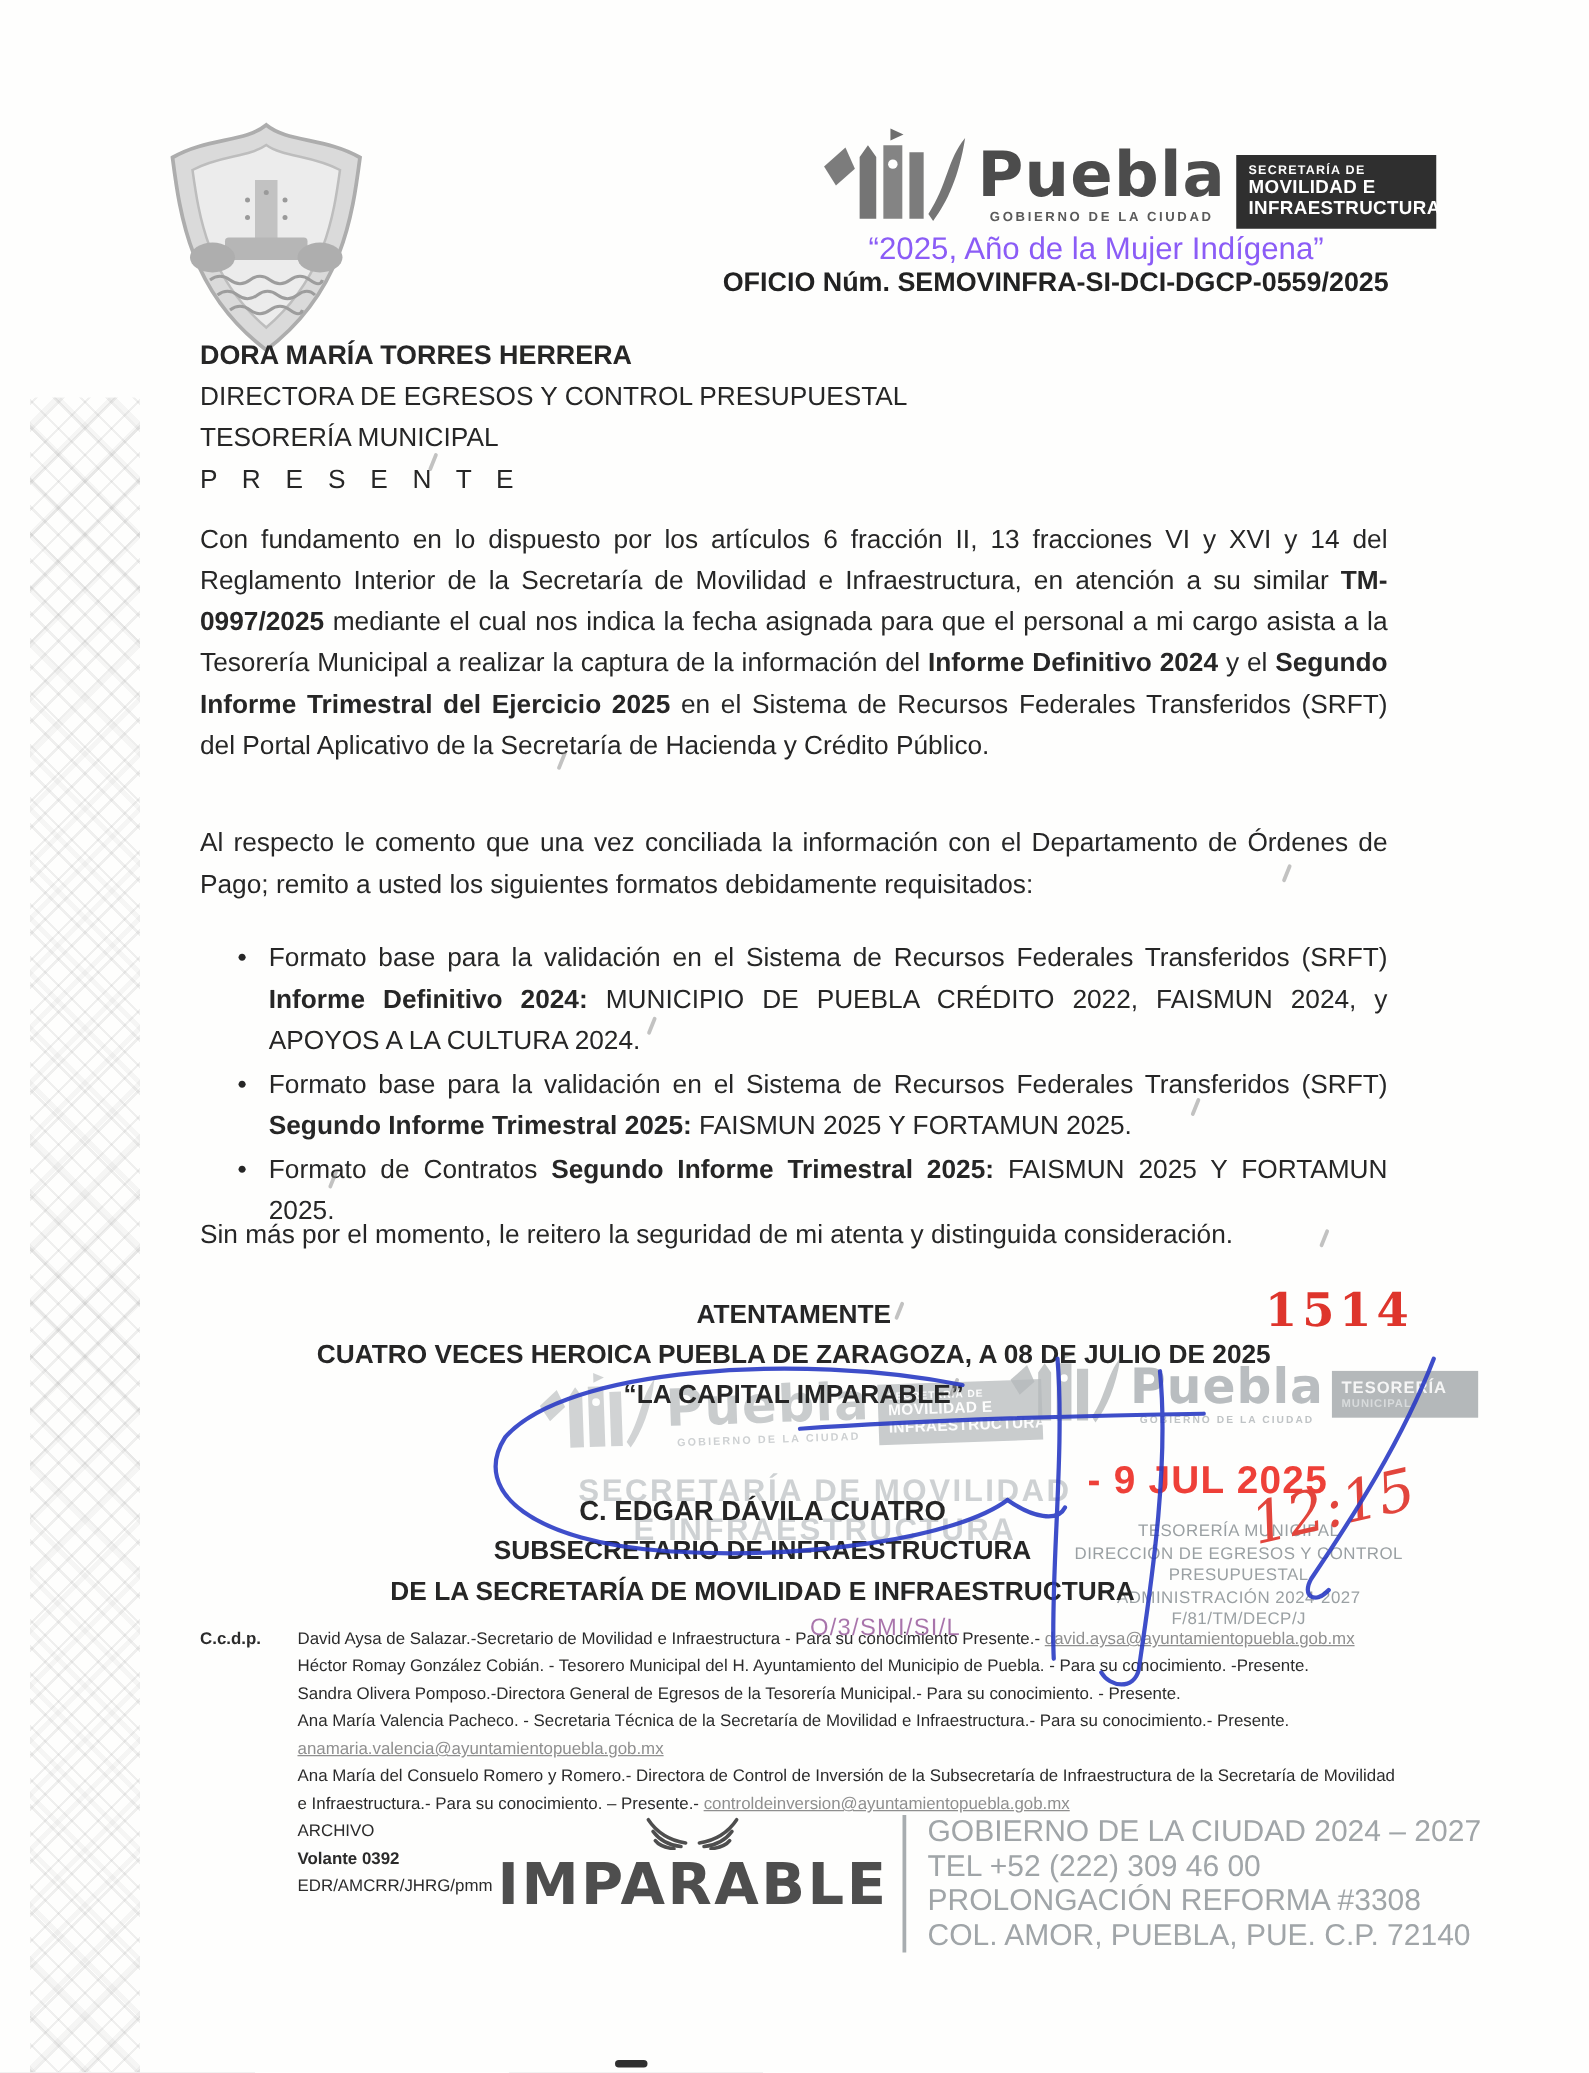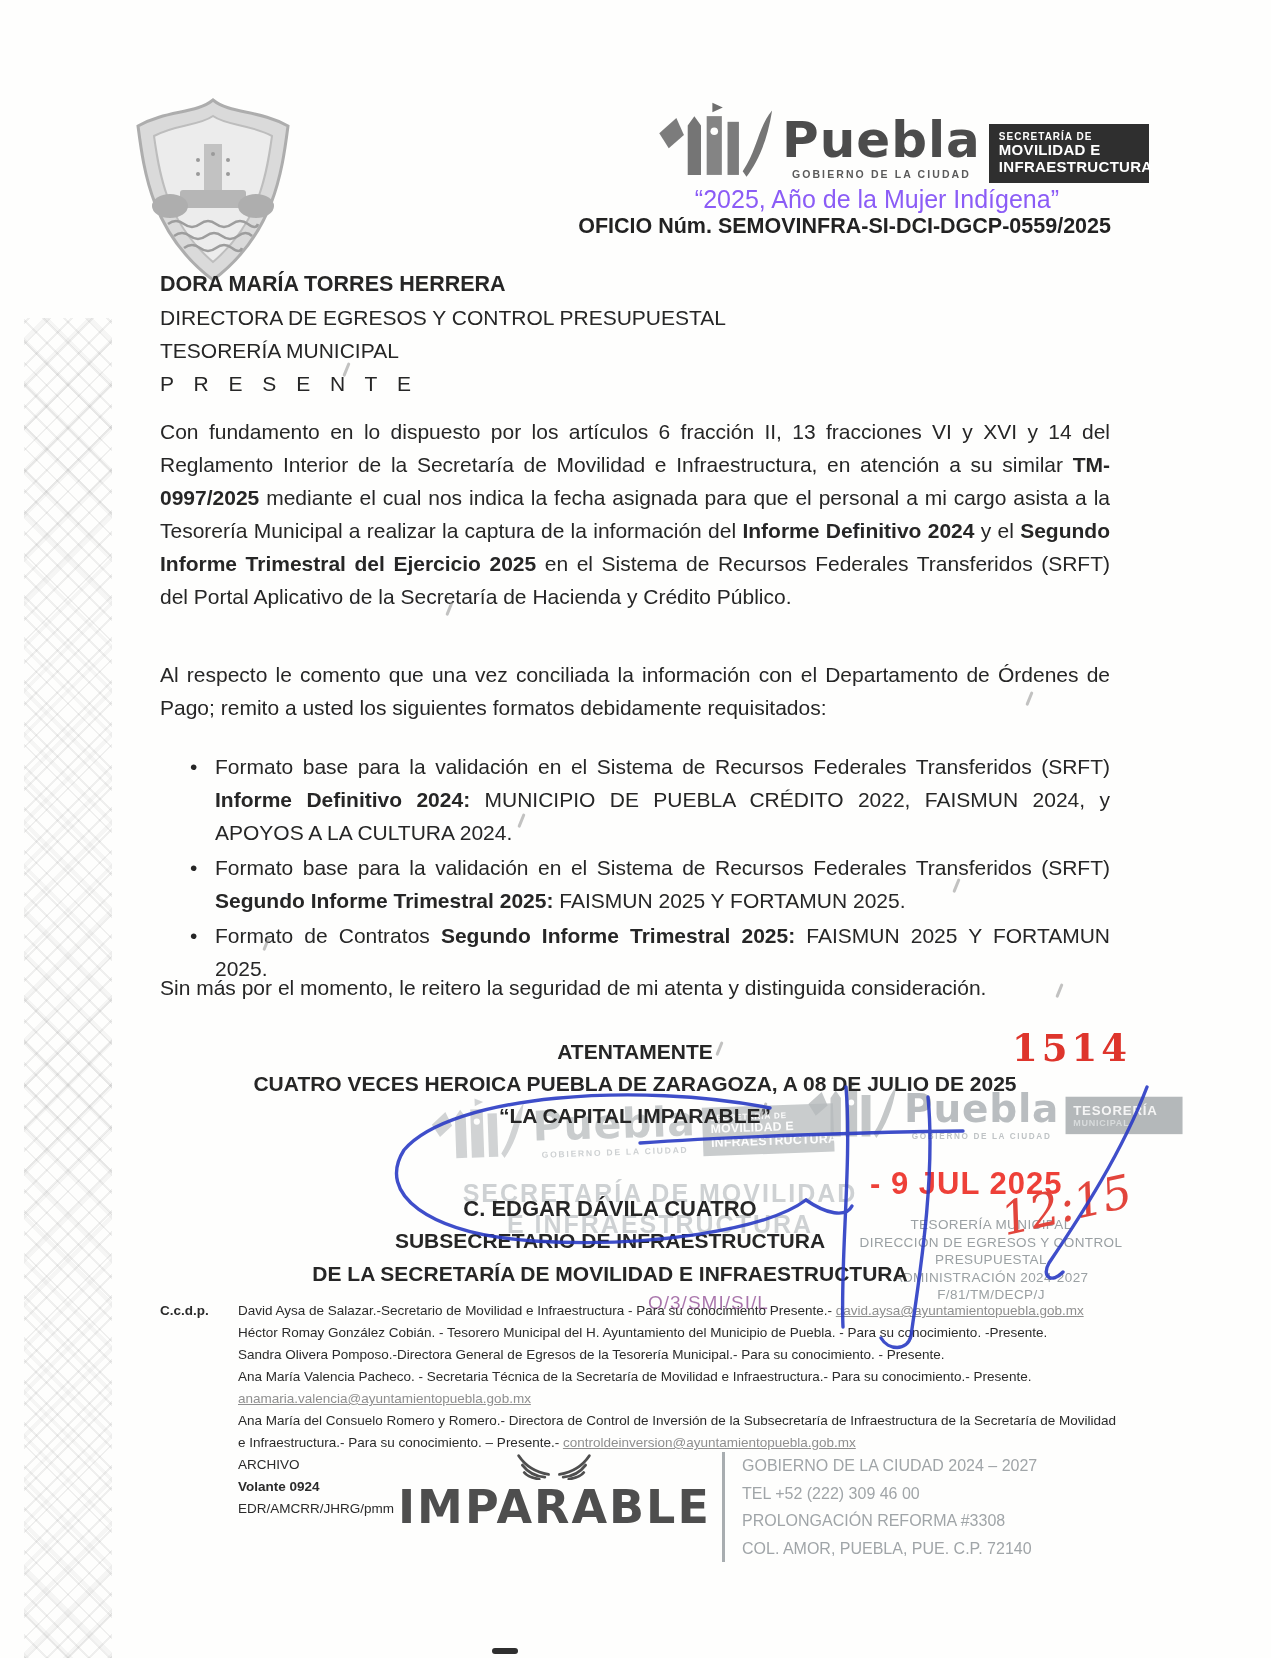--- a/index.html
+++ b/index.html
@@ -86,21 +86,21 @@
   .cc-line.just { text-align:justify; }
   .cc-line .email.block { display:block; }
   .cc-line.bold { font-weight:800; }
   
   .footer-logo { position:absolute; left:398px; top:1452px; width:312px; text-align:center; color:#4e4e4e; z-index:20; }
   .fl1 { display:flex; align-items:center; justify-content:center; gap:6px; font-size:27px; font-weight:700; letter-spacing:7px; }
   .fl1 .wing { width:46px; height:28px; color:#4e4e4e; flex:0 0 auto; }
   .fl1 .wing.left { transform:scaleX(-1); }
   .fl2 { font-size:46px; font-weight:800; letter-spacing:2px; margin-top:0px; font-family:"DejaVu Sans", sans-serif; }
   .divider { position:absolute; left:722px; top:1452px; width:2.5px; height:110px; background:#a8adb0; z-index:20; }
-  .addr { position:absolute; left:742px; top:1452px; font-size:16px; line-height:27.5px; color:#a0a5a8; z-index:20; }
+  .addr { position:absolute; left:742px; top:1452px; font-size:24px; line-height:27.5px; color:#a0a5a8; z-index:20; }
   
   .tick { position:absolute; width:2.5px; height:15px; background:#8f8f8f; opacity:.55; transform:rotate(22deg); border-radius:2px; z-index:25; }
   .artifact { position:absolute; left:492px; top:1648px; width:26px; height:6px; background:#2f2f2f; border-radius:3px; z-index:25; }
 </style>
 </head>
 <body>
 
 <div class="page">
 
   <div class="left-pattern"></div>
@@ -260,21 +260,21 @@
 
   <div class="cc">
     <div class="cc-label">C.c.d.p.</div>
     <div class="cc-entries">
       <div class="cc-line"><span>David Aysa de Salazar.-Secretario de Movilidad e Infraestructura - Para su conocimiento Presente.- </span><span class="email">david.aysa@ayuntamientopuebla.gob.mx</span></div>
       <div class="cc-line">Héctor Romay González Cobián. - Tesorero Municipal del H. Ayuntamiento del Municipio de Puebla. - Para su conocimiento. -Presente.</div>
       <div class="cc-line">Sandra Olivera Pomposo.-Directora General de Egresos de la Tesorería Municipal.- Para su conocimiento. - Presente.</div>
       <div class="cc-line just"><span>Ana María Valencia Pacheco. - Secretaria Técnica de la Secretaría de Movilidad e Infraestructura.- Para su conocimiento.- Presente.</span><span class="email block">anamaria.valencia@ayuntamientopuebla.gob.mx</span></div>
       <div class="cc-line"><span>Ana María del Consuelo Romero y Romero.- Directora de Control de Inversión de la Subsecretaría de Infraestructura de la Secretaría de Movilidad e Infraestructura.- Para su conocimiento. – Presente.- </span><span class="email">controldeinversion@ayuntamientopuebla.gob.mx</span></div>
       <div class="cc-line">ARCHIVO</div>
-      <div class="cc-line bold">Volante 0924</div>
+      <div class="cc-line bold">Volante 0392</div>
       <div class="cc-line">EDR/AMCRR/JHRG/pmm</div>
     </div>
   </div>
 
   <div class="footer-logo">
     <div class="fl1">
       <svg class="wing left" viewBox="0 0 48 30">
         <g stroke="currentColor" stroke-width="3" fill="none" stroke-linecap="round">
           <path d="M2 24 C14 22 26 16 34 4"></path>
           <path d="M6 27 C16 26 24 22 30 14"></path>

